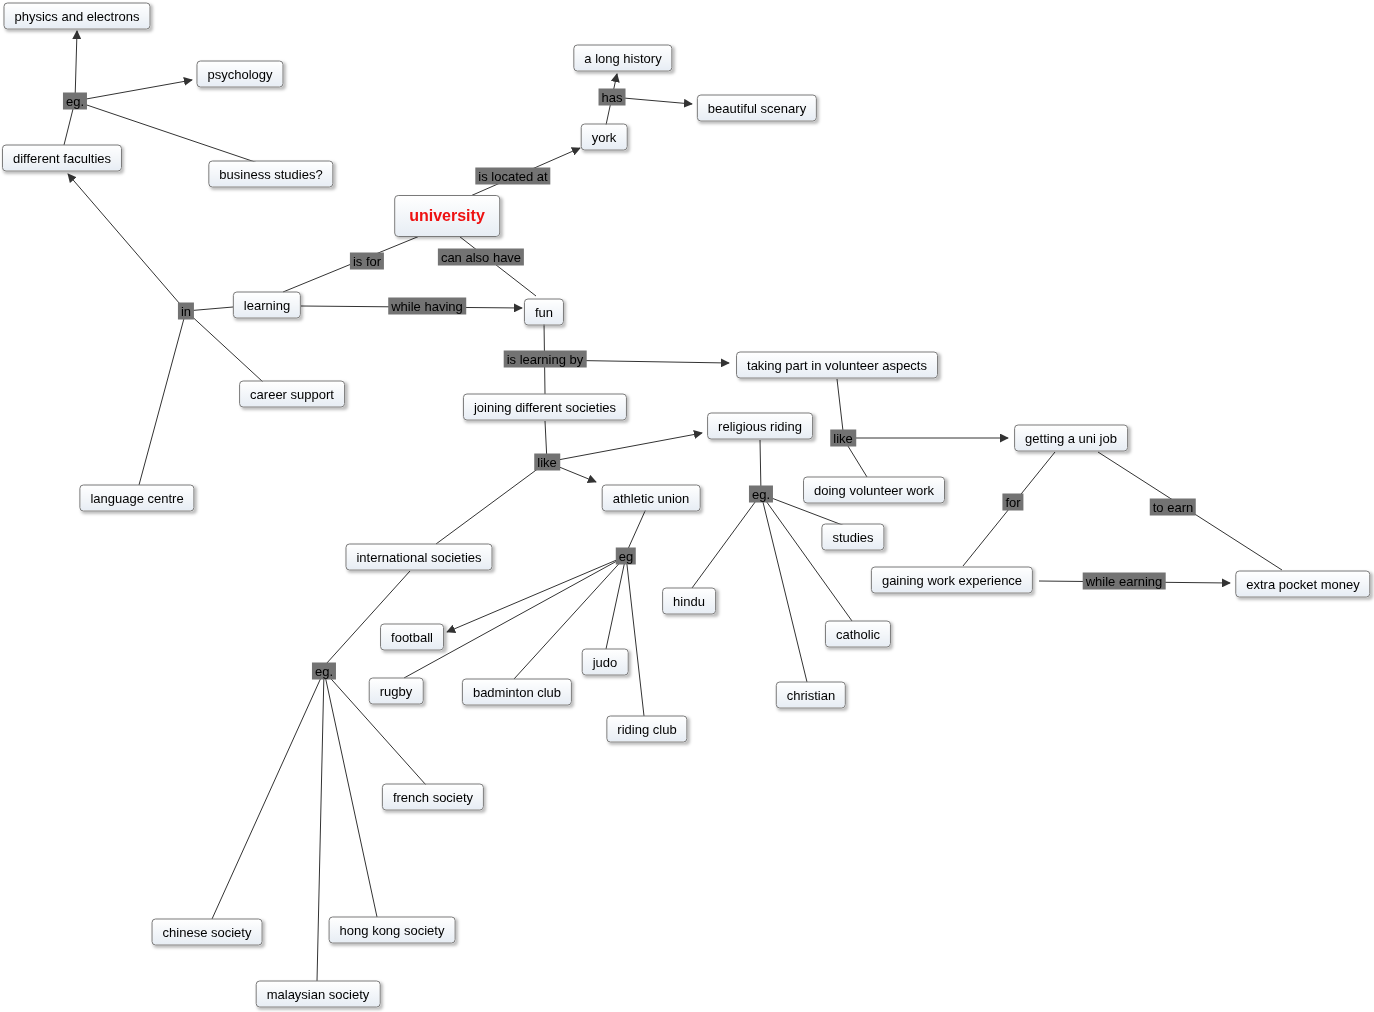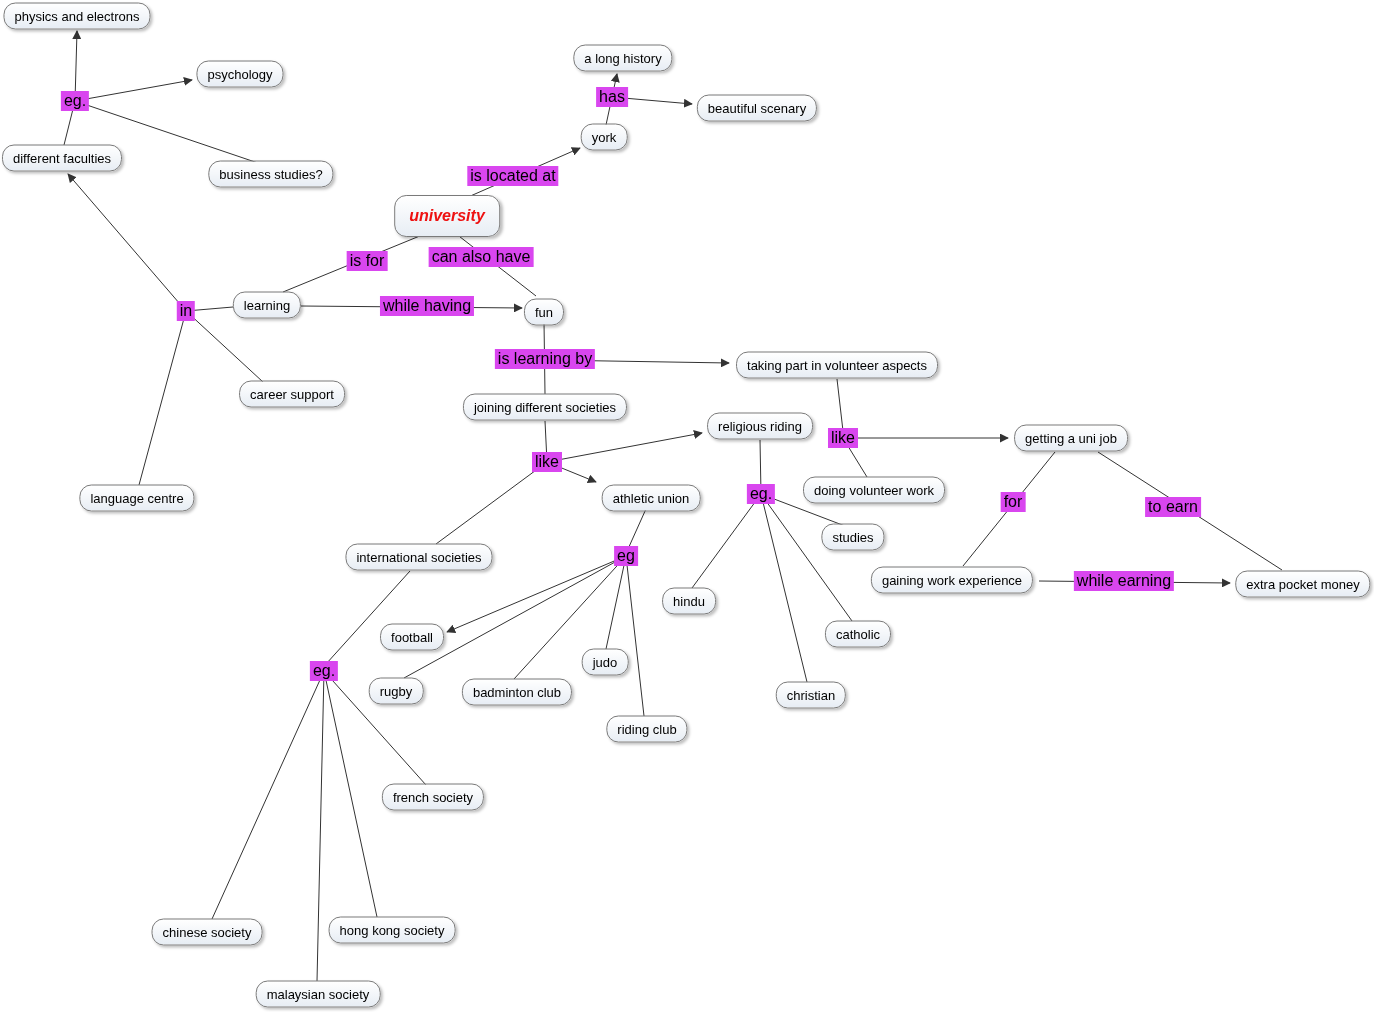--- a/index.html
+++ b/index.html
@@ -10,41 +10,40 @@
     background: #ffffff;
     font-family: "Liberation Sans", sans-serif;
     overflow: hidden;
   }
   #edges-layer { position: absolute; left: 0; top: 0; }
   .node {
     position: absolute;
     transform: translate(-50%, -50%);
     background: linear-gradient(#ffffff, #e7edf4);
     border: 1px solid #7a7a7a;
-    border-radius: 12px;
+    border-radius: 4px;
     padding: 5px 10px;
     font-size: 13px;
     color: #000000;
     white-space: nowrap;
     box-shadow: 2px 2px 3px rgba(0,0,0,0.25);
     z-index: 2;
   }
   .node.university-node {
     color: #ee1111;
     font-weight: bold;
     font-size: 16px;
     padding: 11px 14px;
-    font-style: italic;
   }
   .edge-label {
     position: absolute;
     transform: translate(-50%, -50%);
-    background: #d946ef;
+    background: #737373;
     padding: 1px 3px;
-    font-size: 16px;
+    font-size: 13px;
     color: #000000;
     white-space: nowrap;
     z-index: 1;
   }
 </style>
 </head>
 <body>
 
 <div id="canvas">
 

